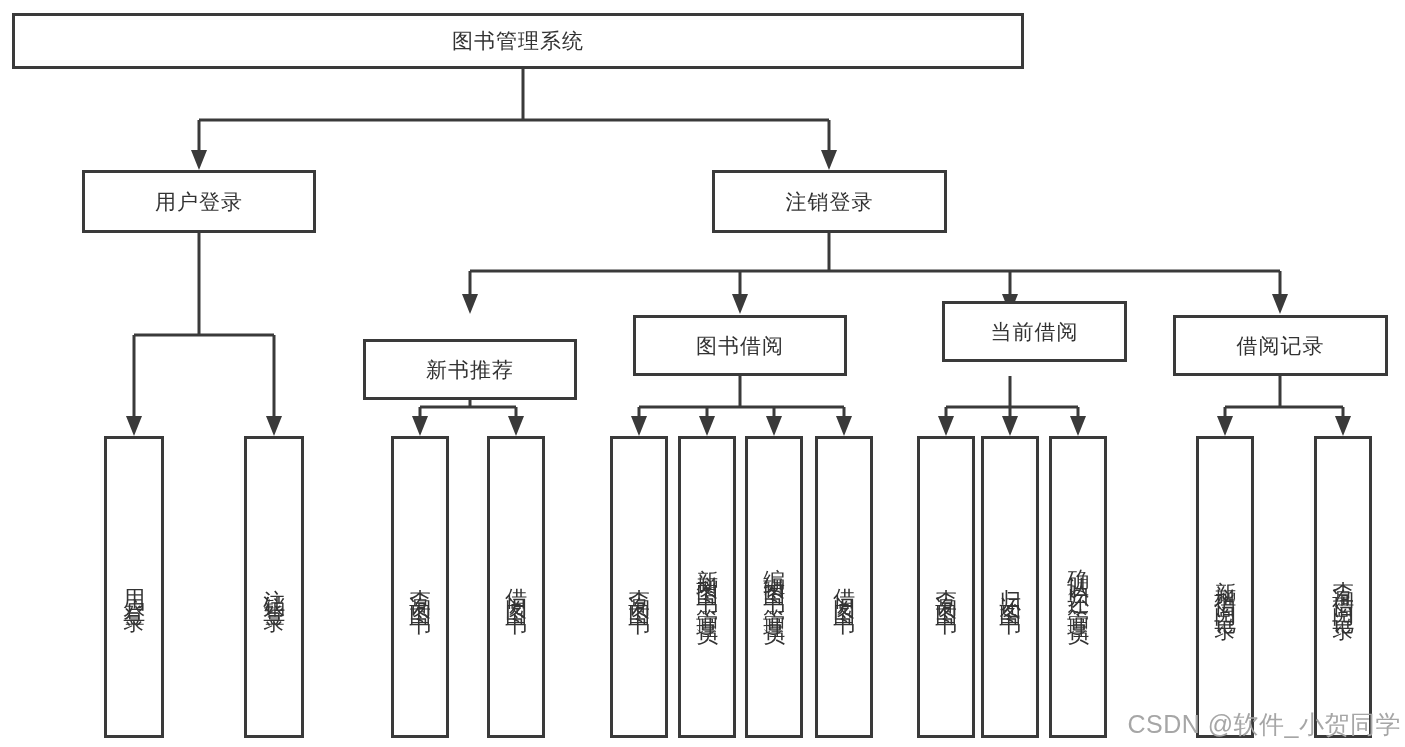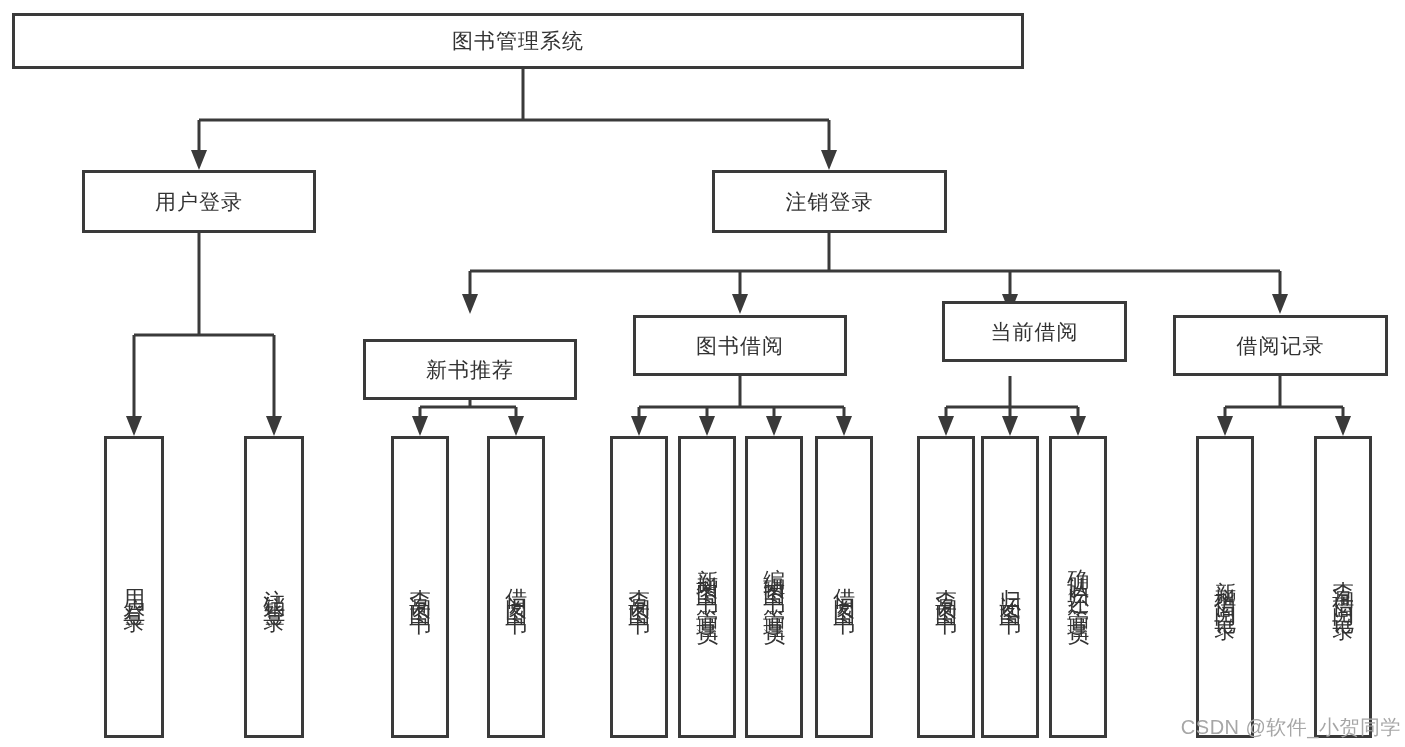--- a/index.html
+++ b/index.html
@@ -46,21 +46,21 @@
     text-orientation: mixed;
     font-size: 22px;
     letter-spacing: 8px;
     padding: 0;
   }
   .watermark {
     position: absolute;
     right: 4px;
     bottom: 6px;
     color: var(--watermark, #a6a6a6);
-    font-size: 20px;
+    font-size: 25px;
     letter-spacing: 0.5px;
     white-space: nowrap;
     z-index: 5;
   }
 </style>
 </head>
 <body style="--line: #3a3a3a; --box-border: #3a3a3a; --text: #333333; --background: #ffffff; --watermark: #a6a6a6;">
 
 <div class="canvas">
 

